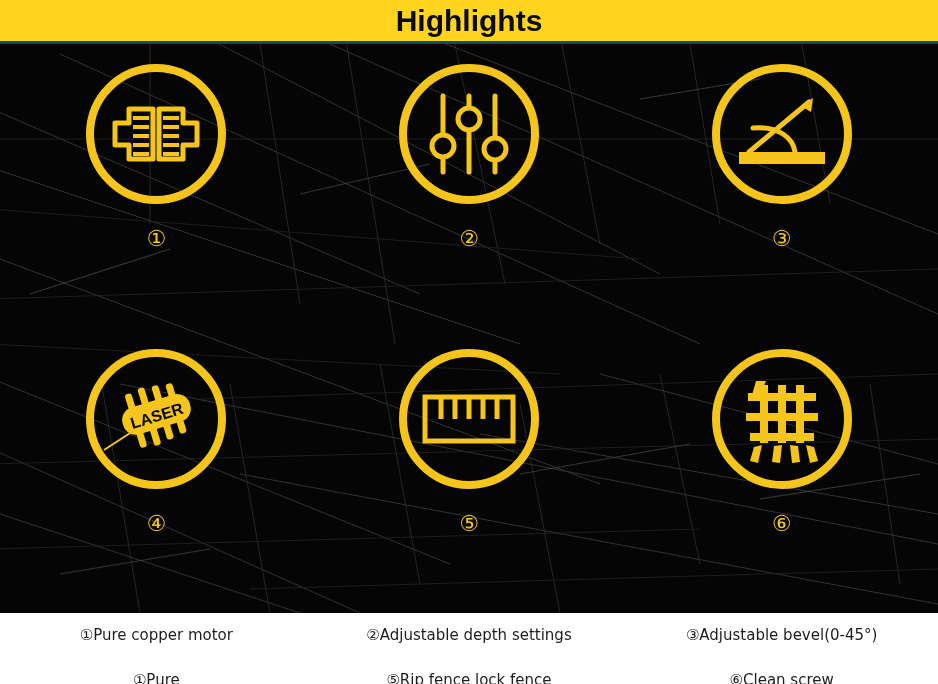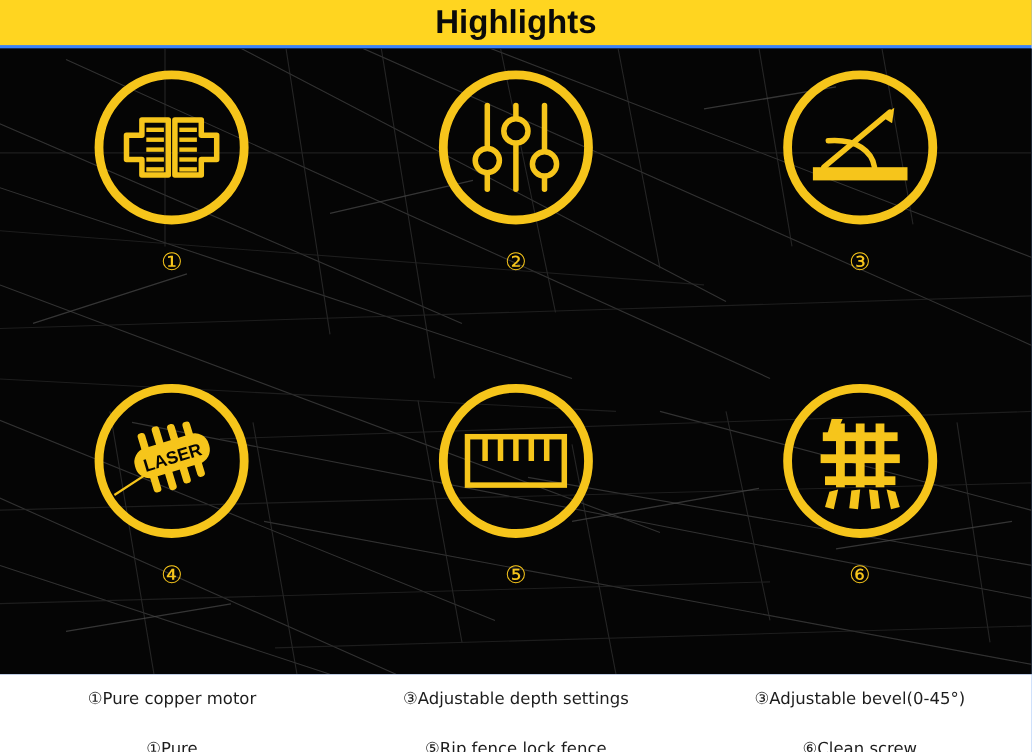--- a/index.html
+++ b/index.html
@@ -10,21 +10,21 @@
   body {
     width: 938px;
     height: 684px;
     font-family: "Liberation Sans", sans-serif;
     overflow: hidden;
   }
   .page {
     position: relative;
     width: 938px;
     height: 684px;
-    background: #3b82f6;
+    background: #0c4a6e;
   }
 
   
   .banner {
     position: absolute;
     left: 0;
     top: 0;
     width: 938px;
     height: 41px;
     background: #ffd520;
@@ -303,20 +303,20 @@
           </svg>
         </div>
         <div class="badge">⑥</div>
       </div>
 
     </div>
   </div>
 
   <div class="captions">
     <div class="caption">①Pure copper motor</div>
-    <div class="caption">③Adjustable depth settings</div>
+    <div class="caption">②Adjustable depth settings</div>
     <div class="caption">③Adjustable bevel(0-45°)</div>
     <div class="caption">①Pure</div>
     <div class="caption">⑤Rip fence lock fence</div>
     <div class="caption">⑥Clean screw</div>
   </div>
 
 </div>
 
 </body></html>

